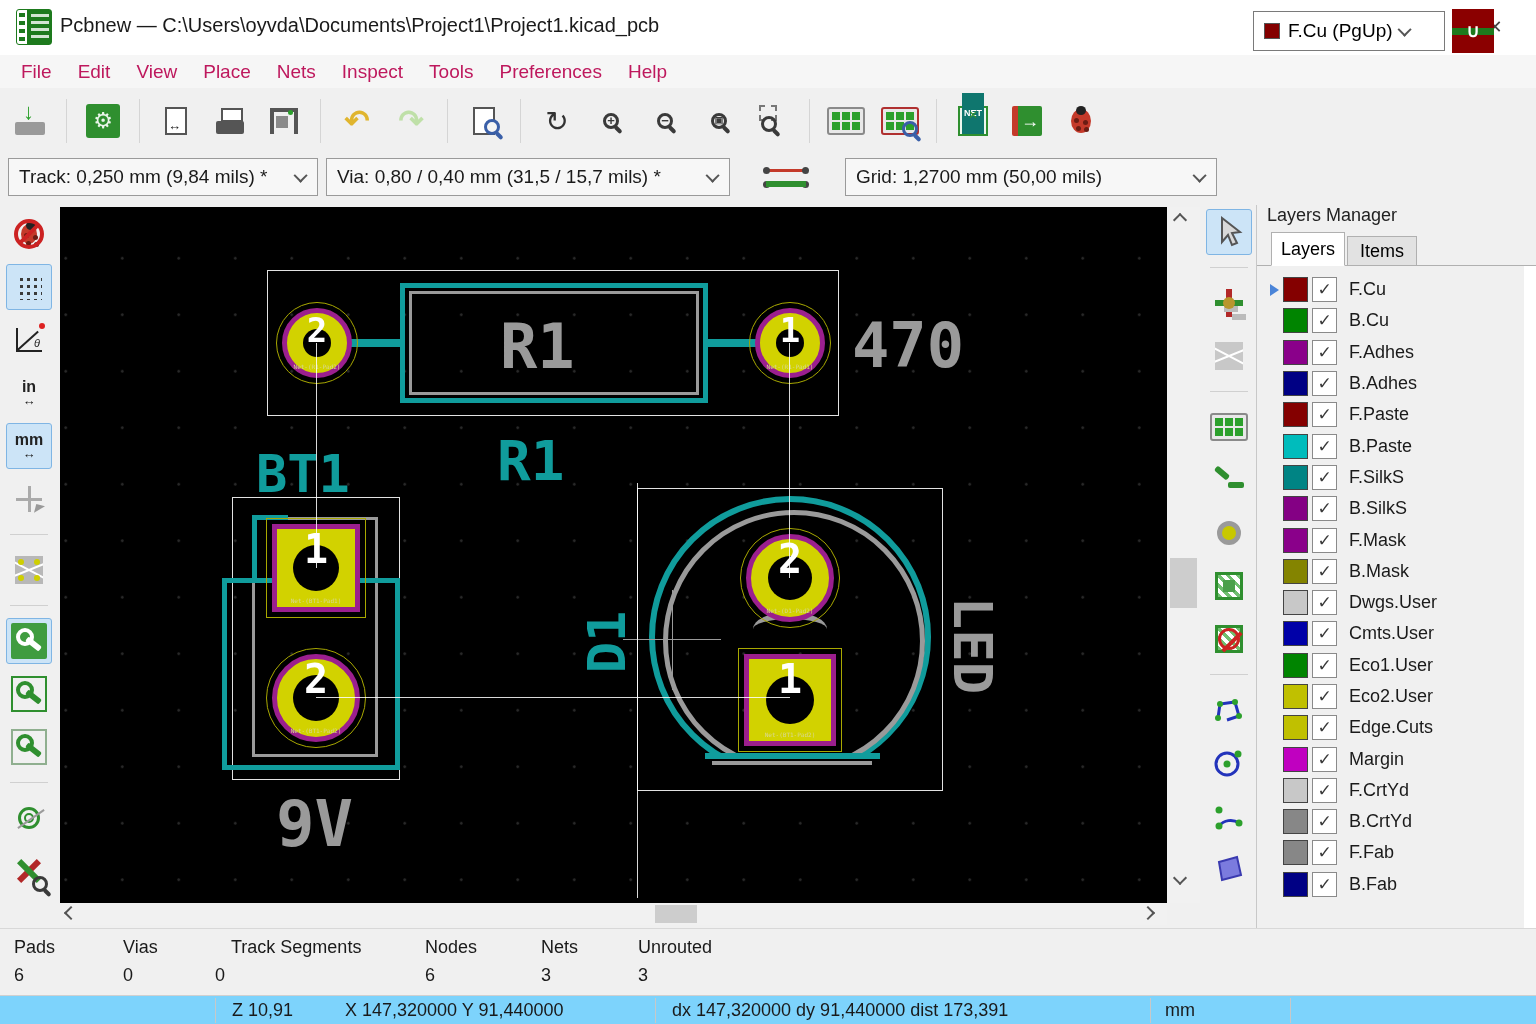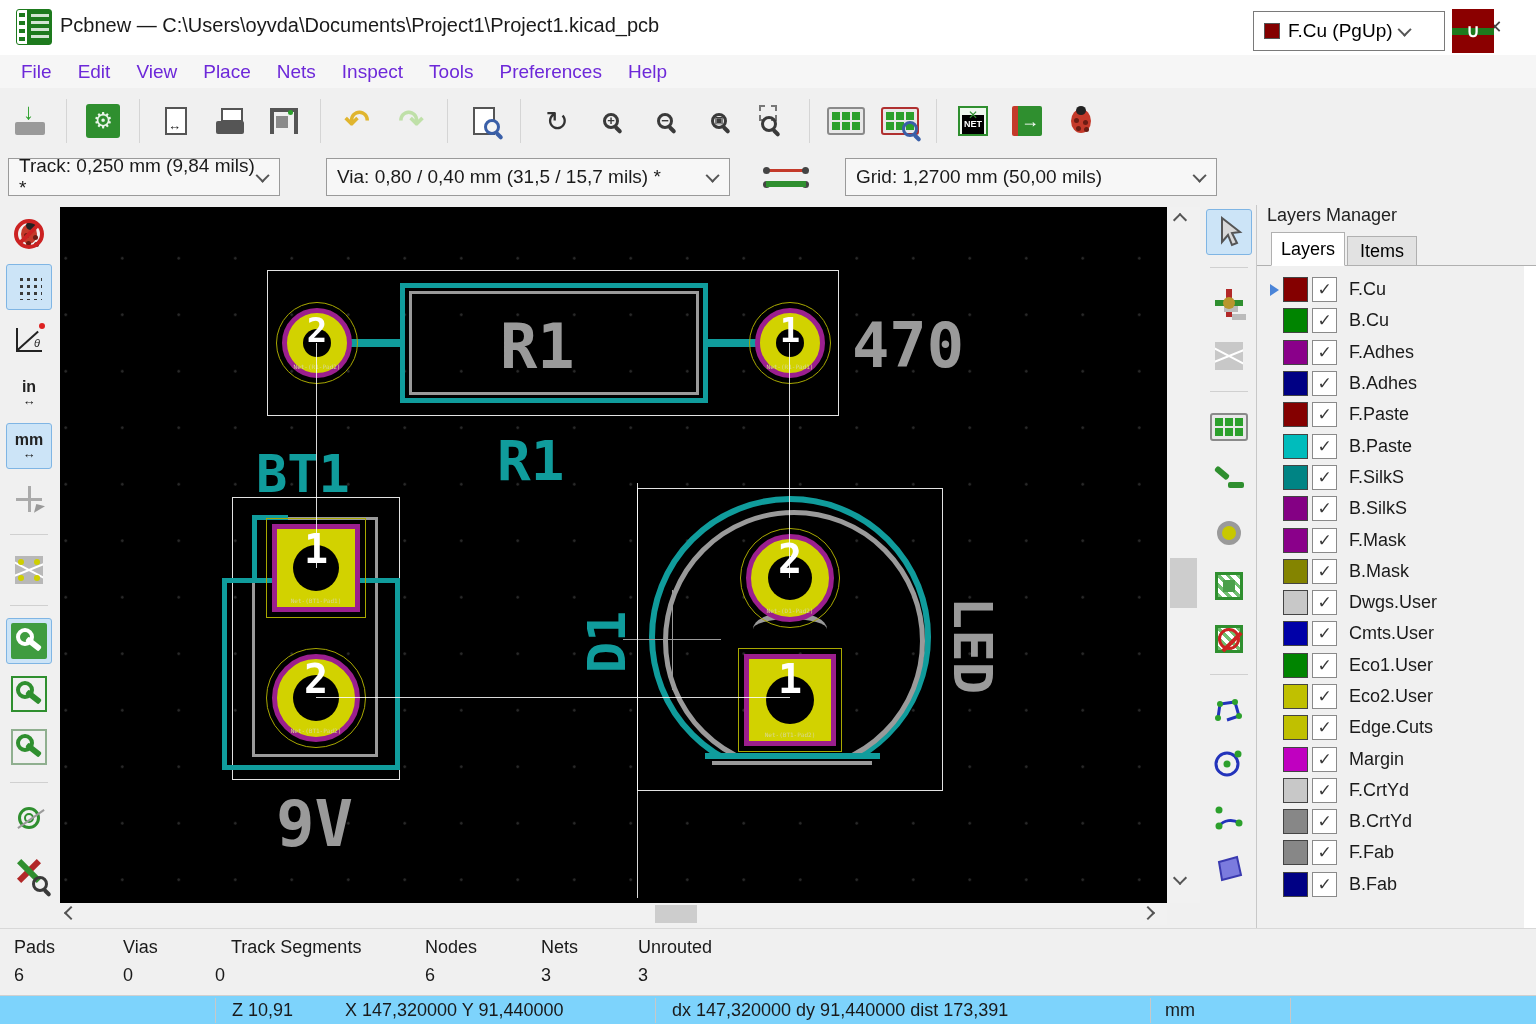--- a/index.html
+++ b/index.html
@@ -13,21 +13,21 @@
   #app-icon::before { content:""; position:absolute; left:2px; top:3px; width:6px; height:30px;
     background:repeating-linear-gradient(180deg,#1d7a1d 0 4px,#fff 4px 8px); }
   #app-icon::after { content:""; position:absolute; left:14px; top:4px; width:18px; height:28px;
     background:repeating-linear-gradient(180deg,#ffffff 0 3px,transparent 3px 7px); opacity:.8; }
   #window-title { position:absolute; left:60px; top:14px; font-size:20px; color:#1a1a1a; }
   .winbtn { position:absolute; top:8px; width:48px; height:38px; display:flex; align-items:center;
     justify-content:center; color:#444; font-size:18px; }
   
   #menubar { position:absolute; left:0; top:55px; width:1536px; height:33px; background:#f6f6f6;
     display:flex; align-items:center; padding-left:8px; }
-  .menu-item { font-size:19px; color:#6d28d9; padding:0 13px; height:100%; display:flex; align-items:center; }
+  .menu-item { font-size:19px; color:#be185d; padding:0 13px; height:100%; display:flex; align-items:center; }
 
   
   #toolbar1 { position:absolute; left:0; top:90px; width:1536px; height:62px; background:#f0f0f0;
     display:flex; align-items:center; padding-left:6px; gap:6px; }
   #toolbar2 { position:absolute; left:0; top:152px; width:1536px; height:50px; background:#f0f0f0; }
   .tbtn { width:48px; height:48px; display:flex; align-items:center; justify-content:center;
     position:relative; border-radius:3px; flex:0 0 auto; }
   .tsep { width:1px; height:44px; background:#d5d5d5; margin:0 6px; flex:0 0 auto; }
   .hsep { width:38px; height:1px; background:#d0d0d0; margin:5px auto; }
   .dd { position:absolute; height:38px; top:6px; border:1px solid #9a9a9a; background:#f7f7f7;
@@ -118,21 +118,21 @@
   .printic { position:relative; width:28px; height:26px; }
   .printic::before { content:""; position:absolute; top:0; left:5px; width:18px; height:10px; background:#fff; border:2px solid #555; }
   .printic::after { content:""; position:absolute; bottom:0; left:0; width:28px; height:13px; background:#555; border-radius:2px; }
   .plotic { width:28px; height:26px; border:4px solid #555; border-bottom:none; position:relative; }
   .plotic::before { content:""; position:absolute; left:2px; top:4px; width:12px; height:12px; background:#8a8a8a; }
   .plotic::after { content:""; position:absolute; right:1px; top:-2px; width:5px; height:5px; background:#2ca02c; border-radius:50%; }
   .arrow-g { font-size:30px; font-weight:bold; line-height:1; }
   .netic { width:30px; height:30px; border:2px solid #2f8f2f; background:#eef7ee; position:relative;
     display:flex; align-items:flex-end; justify-content:center; }
   .netic::before { content:"✕"; position:absolute; top:0px; left:8px; color:#2f8f2f; font-size:12px; }
-  .netic b { background:#000000; color:#fff; font-size:9px; padding:4px 2px; line-height:11px; }
+  .netic b { background:#0f766e; color:#fff; font-size:9px; padding:15px 2px; line-height:11px; }
   .updic { width:30px; height:30px; background:#2f8f2f; border-left:6px solid #c43a2a; border-radius:2px;
     display:flex; align-items:center; justify-content:center; color:#fff; font-size:18px; font-weight:bold; }
   .tvp { position:relative; width:48px; height:36px; }
   .tvp::before { content:""; position:absolute; left:4px; top:9px; width:40px; height:3px; background:#c43a2a; }
   .tvp::after { content:""; position:absolute; left:4px; top:21px; width:40px; height:6px; background:#2f8f2f; }
   .tvp b { position:absolute; left:1px; top:7px; width:7px; height:7px; background:#444; border-radius:50%;
     box-shadow:39px 0 #444, 0 14px #444, 39px 14px #444; }
 
   
   #canvas { position:absolute; left:60px; top:207px; width:1107px; height:696px; background:#000; overflow:hidden;
@@ -304,21 +304,21 @@
 <div id="layer-select">
   <span id="layer-swatch" style="background: rgb(132, 0, 0);"></span>
   <span>F.Cu (PgUp)</span>
   <span class="chev"></span>
 </div>
 <div id="via-color-btn">
     <span>∪</span>
   </div>
 
 <div id="toolbar2">
-  <div class="dd" style="left:8px; width:272px">
+  <div class="dd" style="left:8px; width:310px">
     <span>Track: 0,250 mm (9,84 mils) *</span>
     <span class="chev"></span>
   </div>
   <div class="dd" style="left:326px; width:404px">
     <span>Via: 0,80 / 0,40 mm (31,5 / 15,7 mils) *</span>
     <span class="chev"></span>
   </div>
   <div class="tbtn" style="position:absolute; left:762px; top:2px">
     <span class="tvp">
         <b></b>

